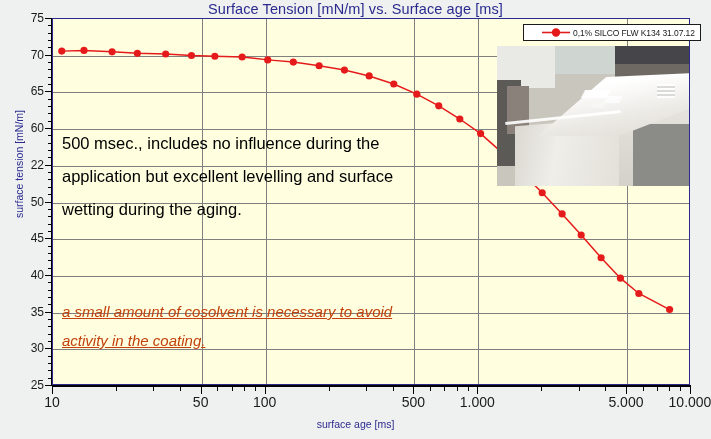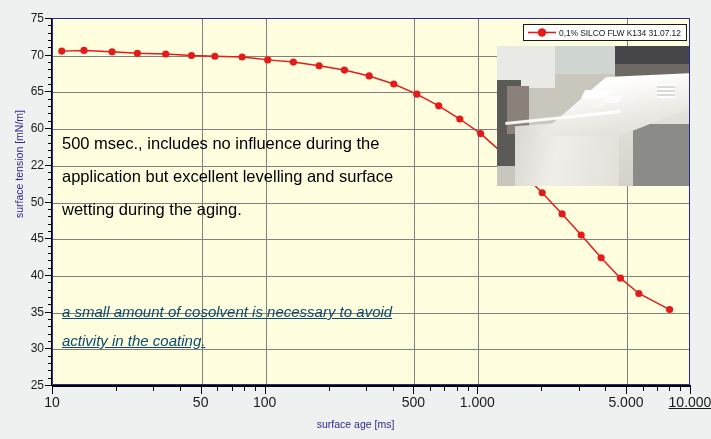--- a/index.html
+++ b/index.html
@@ -139,21 +139,21 @@
     height: 100%;
     overflow: visible;
   }
   
   #legend {
     position: absolute;
     left: 523px;
     top: 24px;
     background: #ffffff;
     border: 1px solid #1a1a1a;
-    padding: 2px 5px 2px 3px;
+    padding: 2px 5px 2px 17px;
     display: flex;
     align-items: center;
     gap: 2px;
     z-index: 6;
   }
   #legend-swatch { display: block; }
   #legend-label {
     font-size: 8.5px;
     color: #1a1a1a;
     white-space: nowrap;
@@ -228,33 +228,34 @@
     color: #000000;
     line-height: 33px;
     z-index: 4;
   }
   #annotation-sub {
     position: absolute;
     left: 62px;
     top: 297px;
     width: 460px;
     font-size: 15px;
-    color: #0c4a6e;
+    color: #c2410c;
     font-style: italic;
     text-decoration: underline;
     line-height: 29px;
     z-index: 4;
   }
   .ann-line { display: block; white-space: nowrap; }
 </style>
 </head>
 <body>
 
 <div id="app">
 
+  <div id="chart-title">Surface Tension [mN/m] vs. Surface age [ms]</div>
 
   <div id="y-spine"></div>
   <div id="x-spine"></div>
 
   <div id="y-axis-ticks">
       <div class="ytick-label" style="top: 385px; left: 18px;">25</div>
       <div class="ytick-mark ytick-major" style="top: 385px; left: 45px;"></div>
       <div class="ytick-label" style="top: 348.3px; left: 18px;">30</div>
       <div class="ytick-mark ytick-major" style="top: 348px; left: 45px;"></div>
       <div class="ytick-label" style="top: 311.6px; left: 18px;">35</div>
@@ -322,21 +323,21 @@
       <div class="xtick-label" style="left: 200.648px; top: 394px;">50</div>
       <div class="xtick-mark xtick-major" style="left: 201px; top: 387px;"></div>
       <div class="xtick-label" style="left: 264.667px; top: 394px;">100</div>
       <div class="xtick-mark xtick-major" style="left: 265px; top: 387px;"></div>
       <div class="xtick-label" style="left: 413.314px; top: 394px;">500</div>
       <div class="xtick-mark xtick-major" style="left: 413px; top: 387px;"></div>
       <div class="xtick-label" style="left: 477.333px; top: 394px;">1.000</div>
       <div class="xtick-mark xtick-major" style="left: 477px; top: 387px;"></div>
       <div class="xtick-label" style="left: 625.981px; top: 394px;">5.000</div>
       <div class="xtick-mark xtick-major" style="left: 626px; top: 387px;"></div>
-      <div class="xtick-label" style="left: 690px; top: 394px; text-decoration: underline;">10.000</div>
+      <div class="xtick-label" style="left: 690px; top: 394px;">10.000</div>
       <div class="xtick-mark xtick-major" style="left: 690px; top: 387px;"></div>
       <div class="xtick-mark xtick-minor" style="left: 116px; top: 387px;"></div>
       <div class="xtick-mark xtick-minor" style="left: 153px; top: 387px;"></div>
       <div class="xtick-mark xtick-minor" style="left: 180px; top: 387px;"></div>
       <div class="xtick-mark xtick-minor" style="left: 217px; top: 387px;"></div>
       <div class="xtick-mark xtick-minor" style="left: 232px; top: 387px;"></div>
       <div class="xtick-mark xtick-minor" style="left: 244px; top: 387px;"></div>
       <div class="xtick-mark xtick-minor" style="left: 255px; top: 387px;"></div>
       <div class="xtick-mark xtick-minor" style="left: 329px; top: 387px;"></div>
       <div class="xtick-mark xtick-minor" style="left: 366px; top: 387px;"></div>

